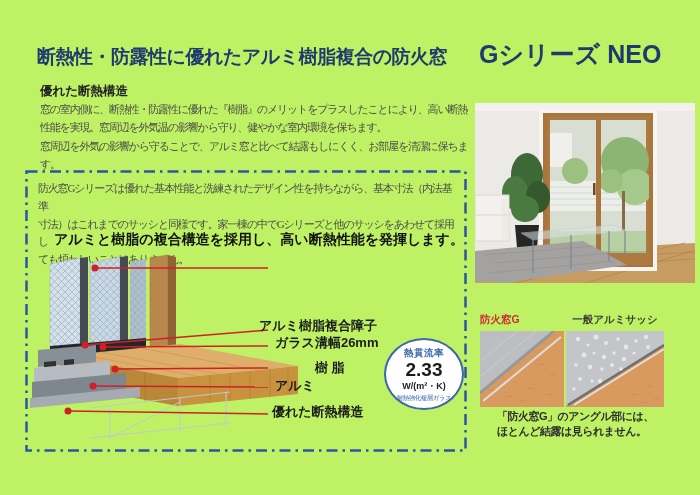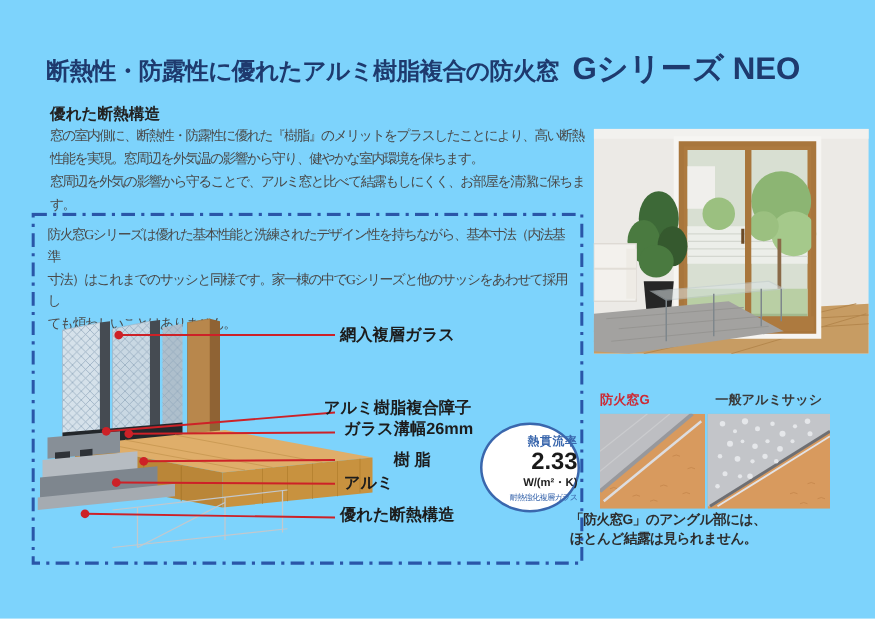--- a/index.html
+++ b/index.html
@@ -1,53 +1,53 @@
 <!DOCTYPE html>
 <html><head>
 <meta charset="utf-8">
 <style>
   html,body{margin:0;padding:0;background:#ffffff;}
   .page{
-    position:relative;width:700px;height:495px;background:#7dd3fc;overflow:hidden;
+    position:relative;width:700px;height:495px;background:#bef264;overflow:hidden;
     font-family:"Liberation Sans","DejaVu Sans",sans-serif;color:#333;
   }
   
   .title-main{position:absolute;left:37px;top:44px;font-size:19px;font-weight:bold;color:#1e3a6e;letter-spacing:-0.5px;white-space:nowrap;}
-  .title-product{position:absolute;left:458px;top:38px;font-size:25px;font-weight:bold;color:#1e3a6e;white-space:nowrap;}
+  .title-product{position:absolute;left:479px;top:38px;font-size:25px;font-weight:bold;color:#1e3a6e;white-space:nowrap;}
   
   .intro-heading{position:absolute;left:40px;top:83px;font-size:12.5px;font-weight:bold;color:#222;}
   .intro-body{position:absolute;left:40px;top:100px;width:444px;font-size:11px;letter-spacing:-1.2px;line-height:1.68;color:#4a4a4a;white-space:pre-line;}
   
   .dashed-box{position:absolute;left:25px;top:170px;width:442px;height:282px;}
   .dashed-box svg.frame{position:absolute;left:0;top:0;}
   .box-body{position:absolute;left:13px;top:10px;width:422px;font-size:11px;letter-spacing:-1.2px;line-height:1.62;color:#4a4a4a;white-space:pre-line;font-family:Liberation Serif, serif;}
   .box-heading{position:absolute;left:29px;top:61px;font-size:14px;font-weight:bold;color:#111;white-space:nowrap;}
   
   .diagram-svg{position:absolute;left:30px;top:250px;}
   .dlabel{position:absolute;font-size:13px;font-weight:bold;color:#1c1c1c;white-space:nowrap;}
   .dl-1{left:272px;top:259px;}
   .dl-2{left:259px;top:317px;}
   .dl-3{left:275px;top:334px;}
   .dl-4{left:275px;top:359px;margin-left:40px;}
   .dl-5{left:275px;top:377px;}
   .dl-6{left:272px;top:403px;}
   
-  .perf-circle{position:absolute;left:384px;top:338px;width:80px;height:72px;border:2px solid #3a67ad;border-radius:50%;background:#fff;box-sizing:border-box;text-align:right;}
+  .perf-circle{position:absolute;left:384px;top:338px;width:80px;height:72px;border:2px solid #3a67ad;border-radius:50%;background:#fff;box-sizing:border-box;text-align:center;}
   .perf-title{margin-top:7px;font-size:9.5px;font-weight:bold;color:#3a67ad;letter-spacing:0.5px;}
   .perf-value{font-size:19px;font-weight:bold;color:#1a1a1a;line-height:1.05;}
   .perf-unit{font-size:9px;font-weight:bold;color:#222;}
   .perf-note{font-size:6.5px;color:#3a67ad;letter-spacing:-0.5px;margin-top:1px;}
   
   .photo-interior{position:absolute;left:475px;top:103px;width:220px;height:180px;}
   
   .cmp-label-left{position:absolute;left:480px;top:313px;width:84px;text-align:left;font-size:10.5px;font-weight:bold;color:#cc2b36;}
   .cmp-label-right{position:absolute;left:566px;top:313px;width:98px;text-align:center;font-size:10.5px;font-weight:bold;color:#3a3a3a;}
   .cmp-photo-left{position:absolute;left:480px;top:331px;}
   .cmp-photo-right{position:absolute;left:566px;top:331px;}
-  .cmp-caption{position:absolute;left:456px;top:409px;font-size:11px;font-weight:bold;color:#2e2e2e;line-height:1.4;letter-spacing:-0.5px;white-space:pre-line;}
+  .cmp-caption{position:absolute;left:497px;top:409px;font-size:11px;font-weight:bold;color:#2e2e2e;line-height:1.4;letter-spacing:-0.5px;white-space:pre-line;}
 </style>
 </head>
 <body>
 
 <div class="page">
 
   <div class="title-main">断熱性・防露性に優れたアルミ樹脂複合の防火窓</div>
   <div class="title-product">Gシリーズ NEO</div>
 
   <div class="intro-heading">優れた断熱構造</div>
@@ -107,20 +107,21 @@
     </svg>
   </div>
 
   <div class="dashed-box">
     <svg class="frame" width="442" height="282">
       <rect x="1.5" y="1.5" width="439" height="279" fill="none" stroke="#2a56a8" stroke-width="2.5" stroke-dasharray="11 5 2.5 5"></rect>
     </svg>
     <div class="box-body">防火窓Gシリーズは優れた基本性能と洗練されたデザイン性を持ちながら、基本寸法（内法基準
 寸法）はこれまでのサッシと同様です。家一棟の中でGシリーズと他のサッシをあわせて採用し
 ても煩わしいことはありません。</div>
+    <div class="box-heading">アルミと樹脂の複合構造を採用し、高い断熱性能を発揮します。</div>
   </div>
 
   <svg class="diagram-svg" width="270" height="200" viewBox="0 0 270 200">
     <defs>
       <pattern id="mesh" width="7" height="7" patternUnits="userSpaceOnUse">
         <path d="M0,7 L7,0 M0,0 L7,7" stroke="#93a9bc" stroke-width="0.6" fill="none"></path>
       </pattern>
     </defs>
 
     <polygon points="20,14 50,8 50,96 20,102" fill="#d5e1ea" stroke="#9fb4c4" stroke-width="0.5"></polygon>
@@ -168,21 +169,20 @@
     <g fill="#cd2127">
       <circle cx="65" cy="18" r="3.5"></circle>
       <circle cx="55" cy="95" r="3.5"></circle>
       <circle cx="73" cy="97" r="3.5"></circle>
       <circle cx="85" cy="119" r="3.5"></circle>
       <circle cx="63" cy="136" r="3.5"></circle>
       <circle cx="38" cy="161" r="3.5"></circle>
     </g>
   </svg>
 
-  <div class="dlabel dl-1">網入複層ガラス</div>
   <div class="dlabel dl-2">アルミ樹脂複合障子</div>
   <div class="dlabel dl-3">ガラス溝幅26mm</div>
   <div class="dlabel dl-4">樹 脂</div>
   <div class="dlabel dl-5">アルミ</div>
   <div class="dlabel dl-6">優れた断熱構造</div>
 
   <div class="perf-circle">
     <div class="perf-title">熱貫流率</div>
     <div class="perf-value">2.33</div>
     <div class="perf-unit">W/(m²・K)</div>

